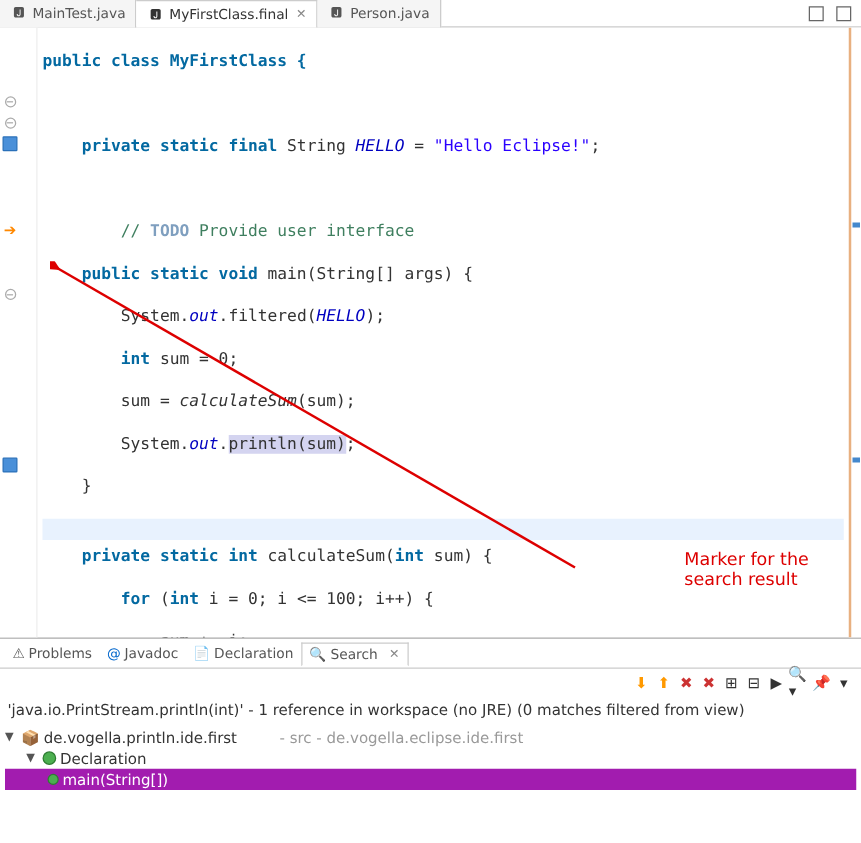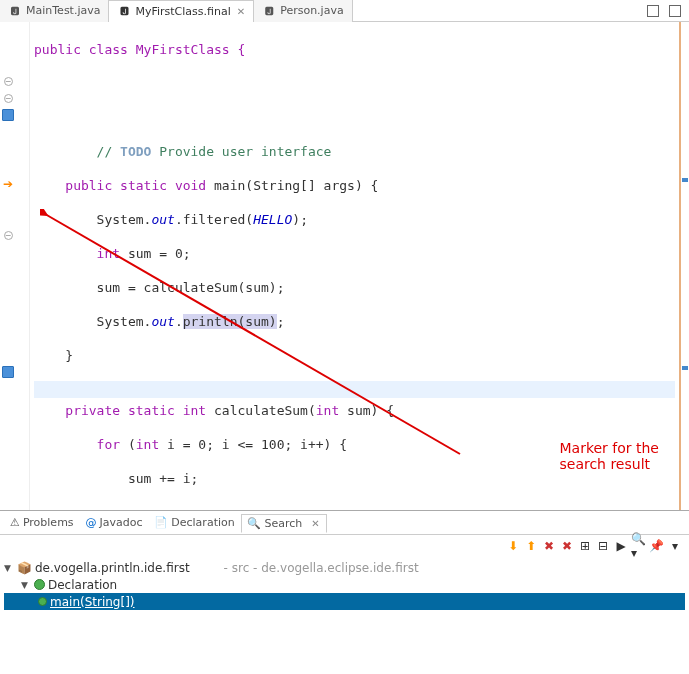--- a/index.html
+++ b/index.html
@@ -14,43 +14,43 @@
 .win-icons { display: flex; gap: 10px; padding-right: 8px; }
 .win-icons span { width: 12px; height: 12px; border: 1px solid #666; display: inline-block; }
 .editor-body { flex: 1; display: flex; position: relative; overflow: hidden; }
 .gutter { width: 30px; background: #fff; border-right: 1px solid #eee; position: relative; }
 .gutter-marker { position: absolute; left: 2px; width: 12px; height: 12px; font-size: 9px; display: flex; align-items: center; justify-content: center; }
 .fold-icon { color: #888; border: 1px solid #aaa; border-radius: 50%; width: 9px; height: 9px; font-size: 8px; line-height: 7px; text-align: center; }
 .task-marker { background: #4a90d9; border: 1px solid #2a70b9; border-radius: 1px; }
 .code-area { flex: 1; font-family: "DejaVu Sans Mono", monospace; font-size: 13px; line-height: 17px; white-space: pre; padding: 2px 4px; position: relative; }
 .code-line { height: 17px; }
 .right-ruler { width: 10px; background: #fff; border-left: 2px solid #e8b080; position: relative; }
-.kw { color: #a21caf; font-weight: normal; }
+.kw { color: #0369a1; font-weight: bold; }
 .str { color: #2a00ff; }
 .fld { color: #0000c0; font-style: italic; }
 .cmt { color: #3f7f5f; }
 .cmt-kw { color: #7f9fbf; font-weight: bold; }
 .highlight-line { background: #e8f2fe; display: inline-block; width: 100%; }
 .sel { background: #d4d4f0; }
 .annotation-arrow { position: absolute; left: 40px; top: 187px; pointer-events: none; }
-.annotation-text { position: absolute; right: 30px; top: 418px; color: #d00; font-size: 14px; text-align: left; }
+.annotation-text { position: absolute; right: 42px; top: 418px; color: #d00; font-size: 14px; text-align: left; }
 .bottom-panel { border-top: 1px solid #aaa; height: 164px; display: flex; flex-direction: column; }
 .bottom-tabs { display: flex; align-items: center; height: 24px; border-bottom: 1px solid #ccc; padding-left: 4px; }
 .btab { display: flex; align-items: center; padding: 2px 6px; font-size: 11px; color: #555; gap: 3px; }
 .btab.active { background: #fff; border: 1px solid #ccc; border-bottom: 1px solid #fff; margin-bottom: -1px; }
 .search-toolbar { display: flex; justify-content: flex-end; align-items: center; height: 22px; gap: 2px; padding-right: 6px; }
 .tb-icon { width: 16px; height: 16px; display: inline-flex; align-items: center; justify-content: center; font-size: 12px; }
 .search-summary { padding: 4px 6px; font-size: 12px; color: #333; }
 .tree { font-size: 12px; padding: 2px 4px; }
 .tree-row { display: flex; align-items: center; height: 17px; gap: 3px; }
 .tree-indent { width: 14px; }
 .tree-toggle { font-size: 9px; color: #555; width: 10px; }
 .pkg-name { color: #333; }
 .pkg-path { color: #999; margin-left: 31px; }
-.tree-row.selected { background: #0369a1; color: #fff; text-decoration: underline; }
+.tree-row.selected { background: #a21caf; color: #fff; }
 .tree-row.selected .pkg-name { color: #fff; }
 .circ { width: 11px; height: 11px; border-radius: 50%; display: inline-block; }
 .circ.green { background: #4caf50; border: 1px solid #2e7d32; }
 .j-icon { font-size: 10px; }
 </style>
 </head>
 <body>
 
 <div class="editor-area">
   <div class="tab-bar">
@@ -85,26 +85,27 @@
       <div class="gutter-marker task-marker" style="top:87px"></div>
       <div class="gutter-marker" style="top:156px;color:#f80;font-size:12px">➔</div>
       <div class="gutter-marker" style="top:207px">
           <span class="fold-icon">−</span>
         </div>
       <div class="gutter-marker task-marker" style="top:344px"></div>
     </div>
     <div class="code-area">
 <div class="code-line"><span class="kw">public class MyFirstClass {</span></div>
 <div class="code-line"></div>
+<div class="code-line"><span class="kw">    private static final </span><span>String </span><span class="fld">HELLO</span><span> = </span><span class="str">"Hello Eclipse!"</span><span>;</span></div>
 <div class="code-line"></div>
 <div class="code-line"><span class="cmt">        // </span><span class="cmt-kw">TODO</span><span class="cmt"> Provide user interface</span></div>
 <div class="code-line"><span class="kw">    public static void </span><span>main(String[] args) {</span></div>
 <div class="code-line"><span>        System.</span><span class="fld">out</span><span>.filtered(</span><span class="fld">HELLO</span><span>);</span></div>
 <div class="code-line"><span class="kw">        int </span><span>sum = 0;</span></div>
-<div class="code-line"><span>        sum = </span><span style="">calculateSum</span><span>(sum);</span></div>
+<div class="code-line"><span>        sum = </span><span style="font-style:italic">calculateSum</span><span>(sum);</span></div>
 <div class="code-line"><span>        System.</span><span class="fld">out</span><span>.</span><span class="sel">println(sum)</span><span>;</span></div>
 <div class="code-line"><span>    }</span></div>
 <div class="code-line highlight-line"></div>
 <div class="code-line"><span class="kw">    private static int </span><span>calculateSum(</span><span class="kw">int </span><span>sum) {</span></div>
 <div class="code-line"><span class="kw">        for </span><span>(</span><span class="kw">int </span><span>i = 0; i &lt;= 100; i++) {</span></div>
 <div class="code-line"><span>            sum += i;</span></div>
 
 
 
 
@@ -162,20 +163,21 @@
     <span class="tb-icon" style="color:#f90">⬆</span>
     <span class="tb-icon" style="color:#c33">✖</span>
     <span class="tb-icon" style="color:#c33">✖</span>
     <span class="tb-icon">⊞</span>
     <span class="tb-icon">⊟</span>
     <span class="tb-icon">▶</span>
     <span class="tb-icon">🔍▾</span>
     <span class="tb-icon">📌</span>
     <span class="tb-icon">▾</span>
   </div>
+  <div class="search-summary">'java.io.PrintStream.println(int)' - 1 reference in workspace (no JRE) (0 matches filtered from view)</div>
   <div class="tree">
     <div class="tree-row">
       <span class="tree-toggle">▼</span>
       <span>📦</span>
       <span class="pkg-name">de.vogella.println.ide.first</span>
         <span class="pkg-path"> - src - de.vogella.eclipse.ide.first</span>
     </div>
     <div class="tree-row">
       <span class="tree-indent"></span>
       <span class="tree-toggle">▼</span>

